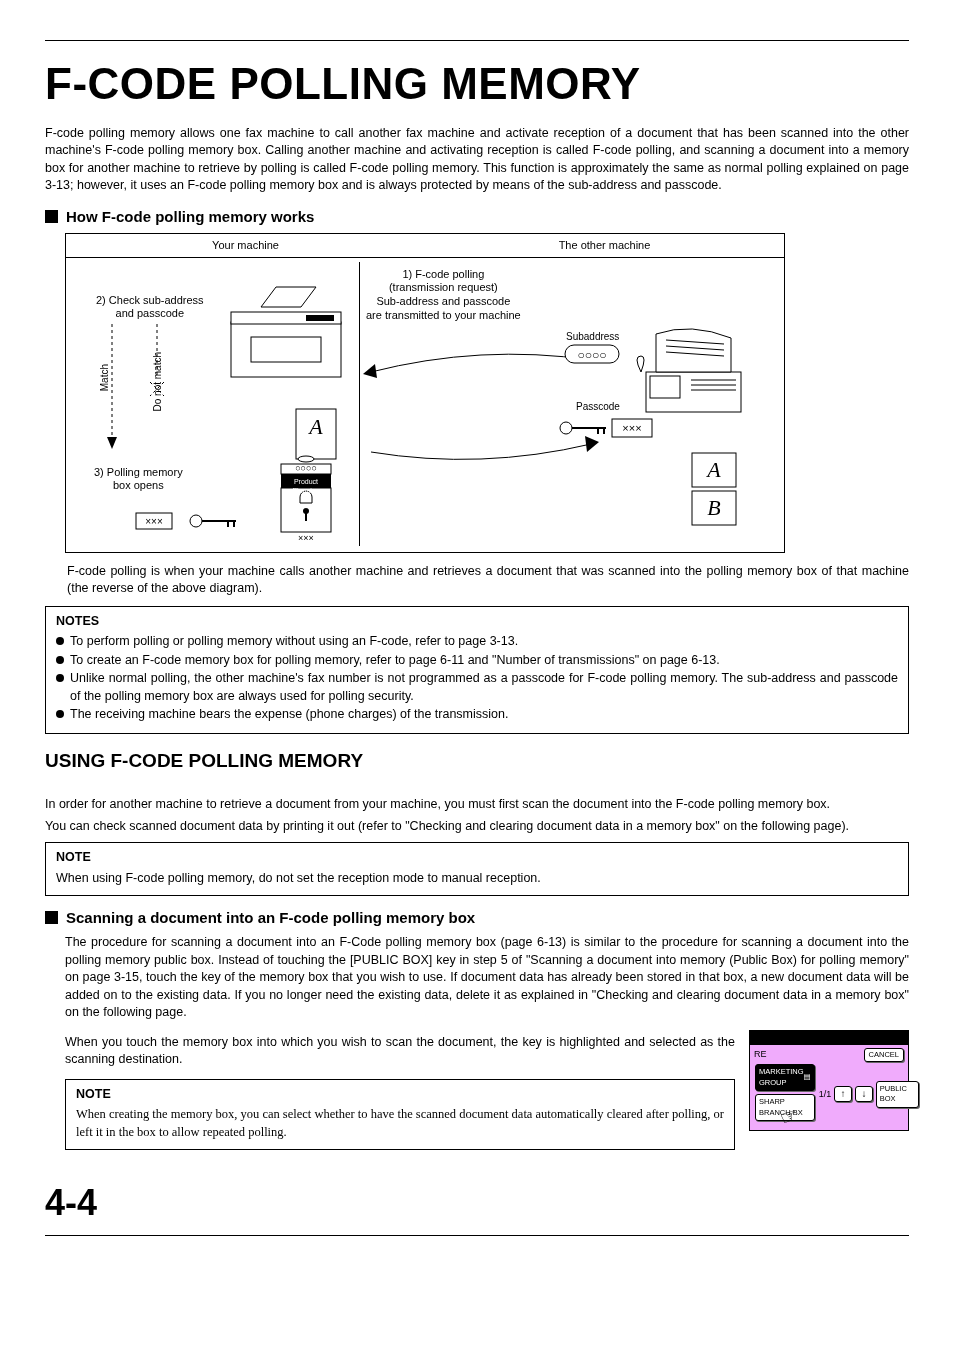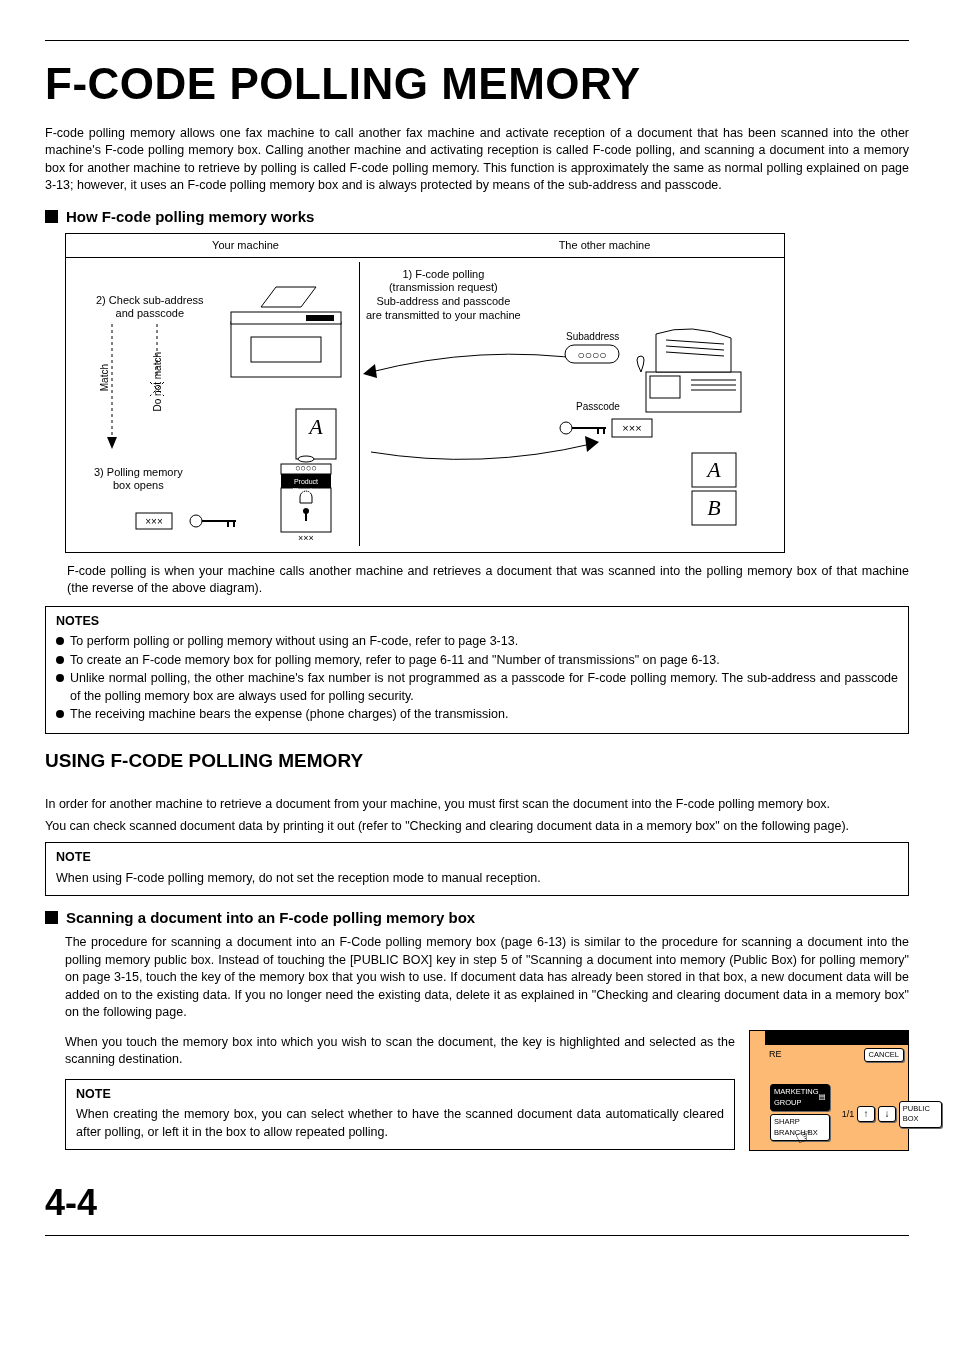--- a/index.html
+++ b/index.html
@@ -71,28 +71,27 @@
     font-weight: 800;
     margin: 14px 0 22px 0;
   }
   .body-p { text-align: justify; margin: 4px 0; }
   .indent-block { padding-left: 20px; }
   .side-row { display: flex; gap: 14px; align-items: flex-start; margin-top: 8px; }
   .side-row .txtcol { flex: 1; text-align: justify; }
   .mini-panel {
     width: 160px;
     border: 1px solid #000;
-    background: #fdba74;
+    background: #f0abfc;
     flex-shrink: 0;
     font-size: 9px;
-    padding-left: 15px;
   }
   .mini-panel .hdr { background: #000; color: #fff; height: 14px;}
   .mini-panel .bar { display:flex; justify-content:space-between; padding: 3px 4px 2px 4px; }
-  .mini-panel .btns { padding: 0 5px 6px 5px; display:flex; gap:12px;margin-top:20px; }
+  .mini-panel .btns { padding: 0 5px 6px 5px; display:flex; gap:4px; }
   .mini-panel .colL { flex: 1.6 }
   .mini-panel .colR { flex: 1; display:flex; align-items:center; gap:3px;}
   .mbtn {
     border: 1px solid #000; border-radius: 3px;
     padding: 2px 3px; background:#fff; font-size: 7.5px;
     display:flex; align-items:center; justify-content:space-between;
     width: 100%; box-shadow: 1px 1px 0 #666;
     margin-bottom: 3px;
   }
   .mbtn.dark { background:#000; color:#fff; }
@@ -273,21 +272,21 @@
 </div>
 
 <div class="indent-block">
   <p class="body-p">The procedure for scanning a document into an F-Code polling memory box (page 6-13) is similar to the procedure for scanning a document into the polling memory public box. Instead of touching the [PUBLIC BOX] key in step 5 of "Scanning a document into memory (Public Box) for polling memory" on page 3-15, touch the key of the memory box that you wish to use. If document data has already been stored in that box, a new document data will be added on to the existing data. If you no longer need the existing data, delete it as explained in "Checking and clearing document data in a memory box" on the following page.</p>
 
   <div class="side-row">
     <div class="txtcol">
       <p class="body-p">When you touch the memory box into which you wish to scan the document, the key is highlighted and selected as the scanning destination.</p>
       <div class="notes-box" style="margin-top:10px;">
         <div class="nt-title">NOTE</div>
-        <div style="text-align:justify;">When creating the memory box, you can select whether to have the scanned document data automatically cleared after polling, or left it in the box to allow repeated polling.</div>
+        <div style="text-align:justify;font-family:Liberation Serif, serif;">When creating the memory box, you can select whether to have the scanned document data automatically cleared after polling, or left it in the box to allow repeated polling.</div>
       </div>
     </div>
 
     <div class="mini-panel">
       <div class="hdr"></div>
       <div class="bar">
         <span>RE</span>
         <span class="public" style="padding:1px 4px;">CANCEL</span>
       </div>
       <div class="btns" style="position:relative;">

